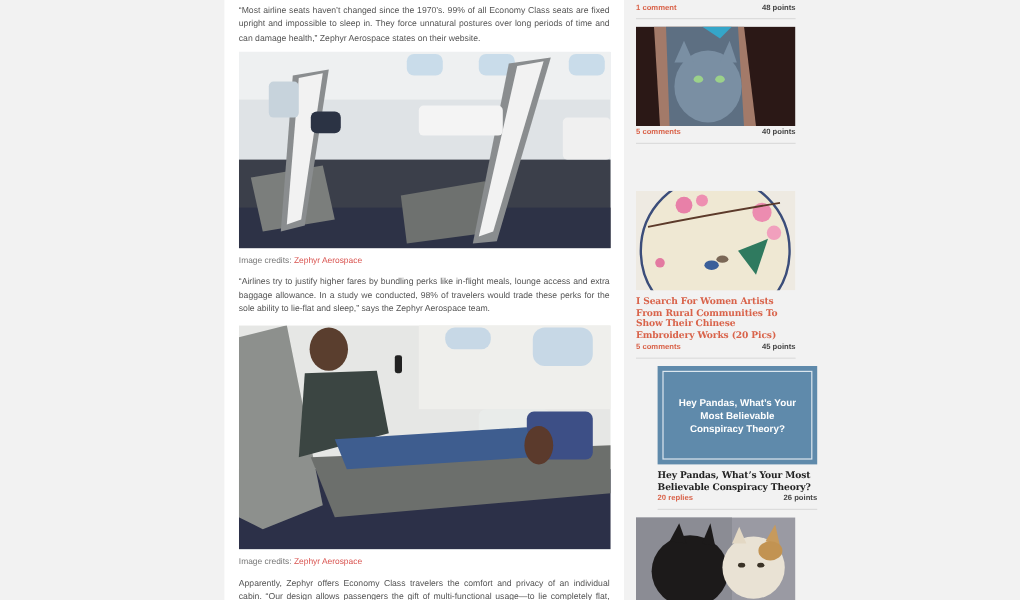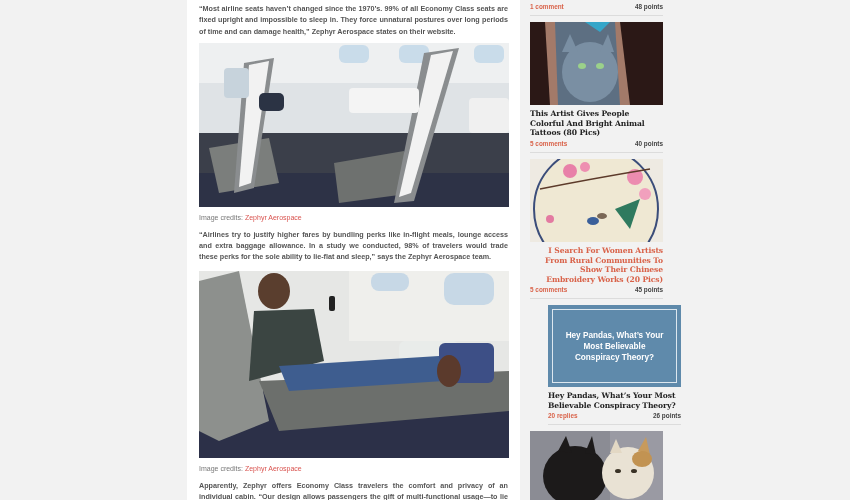--- a/index.html
+++ b/index.html
@@ -17,21 +17,20 @@
       height: 500px;
       background: #ffffff;
       padding: 0 12px 0 12px;
       overflow: hidden;
     }
     .article p {
       font-size: 7.2px;
       line-height: 11.3px;
       color: #555;
       text-align: justify;
-      font-weight: bold;
     }
     .p1 { margin-top: 3px; }
     .photo {
       display: block;
       width: 310px;
       margin-top: 6px;
       position: relative;
       overflow: hidden;
     }
     .photo1 { height: 164px; }
@@ -57,21 +56,21 @@
     .card .thumb { width: 133px; overflow: hidden; position: relative; }
     .card .title {
       font-family: "DejaVu Serif", serif;
       font-weight: bold;
       font-size: 7.6px;
       line-height: 9.6px;
       color: #222;
       margin-top: 4px;
       letter-spacing: -0.1px;
     }
-    .card .title.accent { color: #d9634a; text-align: right; }
+    .card .title.accent { color: #d9634a; }
     .meta {
       display: flex;
       justify-content: space-between;
       font-size: 6.4px;
       line-height: 8px;
       font-weight: bold;
       padding-bottom: 4px;
       border-bottom: 1px solid #dcdcdc;
       margin-top: 2px;
     }
@@ -168,21 +167,20 @@
         <polygon points="15,0 90,0 100,83 20,83" fill="#a37a69"></polygon>
         <polygon points="25,0 85,0 90,83 28,83" fill="#5d6f82"></polygon>
         <ellipse cx="60" cy="50" rx="28" ry="30" fill="#7a8fa3"></ellipse>
         <polygon points="40,12 48,30 32,30" fill="#7a8fa3"></polygon>
         <polygon points="78,12 84,30 70,30" fill="#7a8fa3"></polygon>
         <ellipse cx="52" cy="44" rx="4" ry="3" fill="#9bd18a"></ellipse>
         <ellipse cx="70" cy="44" rx="4" ry="3" fill="#9bd18a"></ellipse>
         <polygon points="55,0 80,0 70,10" fill="#35a6c9"></polygon>
       </svg>
     </div>
-    <div class="title">This Artist Gives People Colorful And Bright Animal Tattoos (80 Pics)</div>
     <div class="meta">
       <a class="comments">5 comments</a>
       <span class="points">40 points</span>
     </div>
   </div>
 
   <div class="card" style="top:159px;">
     <div class="thumb" style="height:83px;">
       <svg width="133" height="83" viewBox="0 0 133 83">
         <rect width="133" height="83" fill="#eeeae2"></rect>

